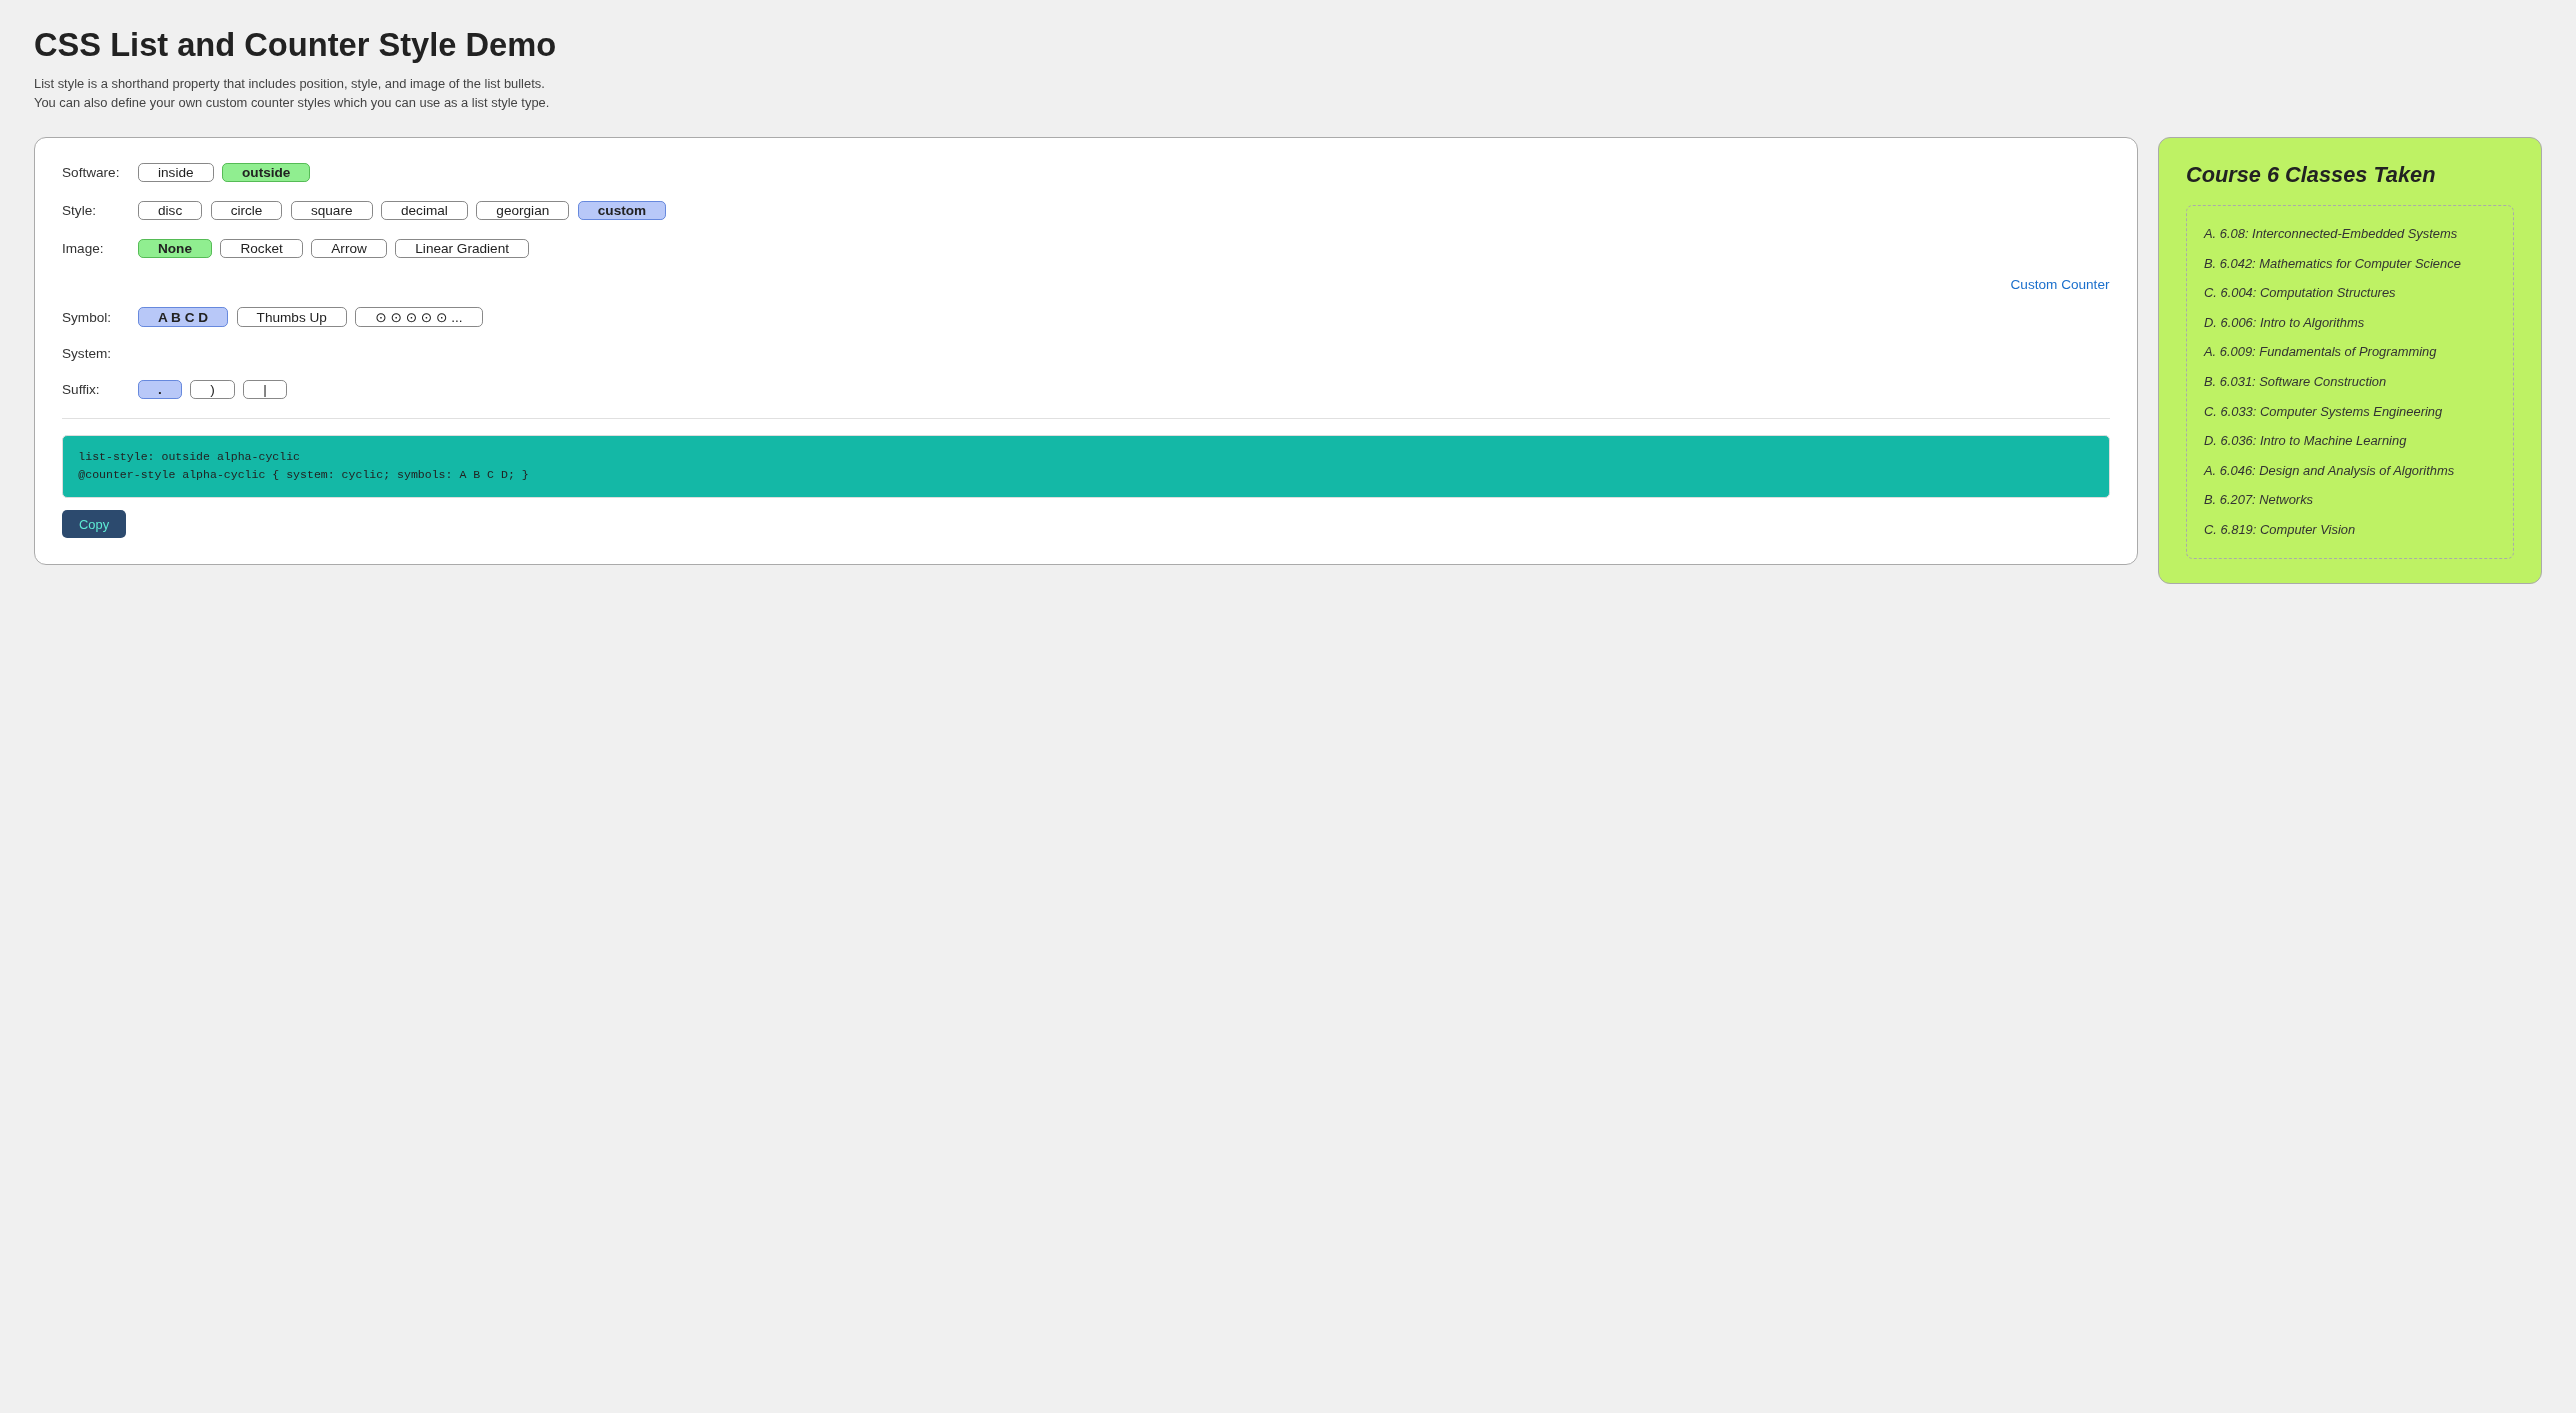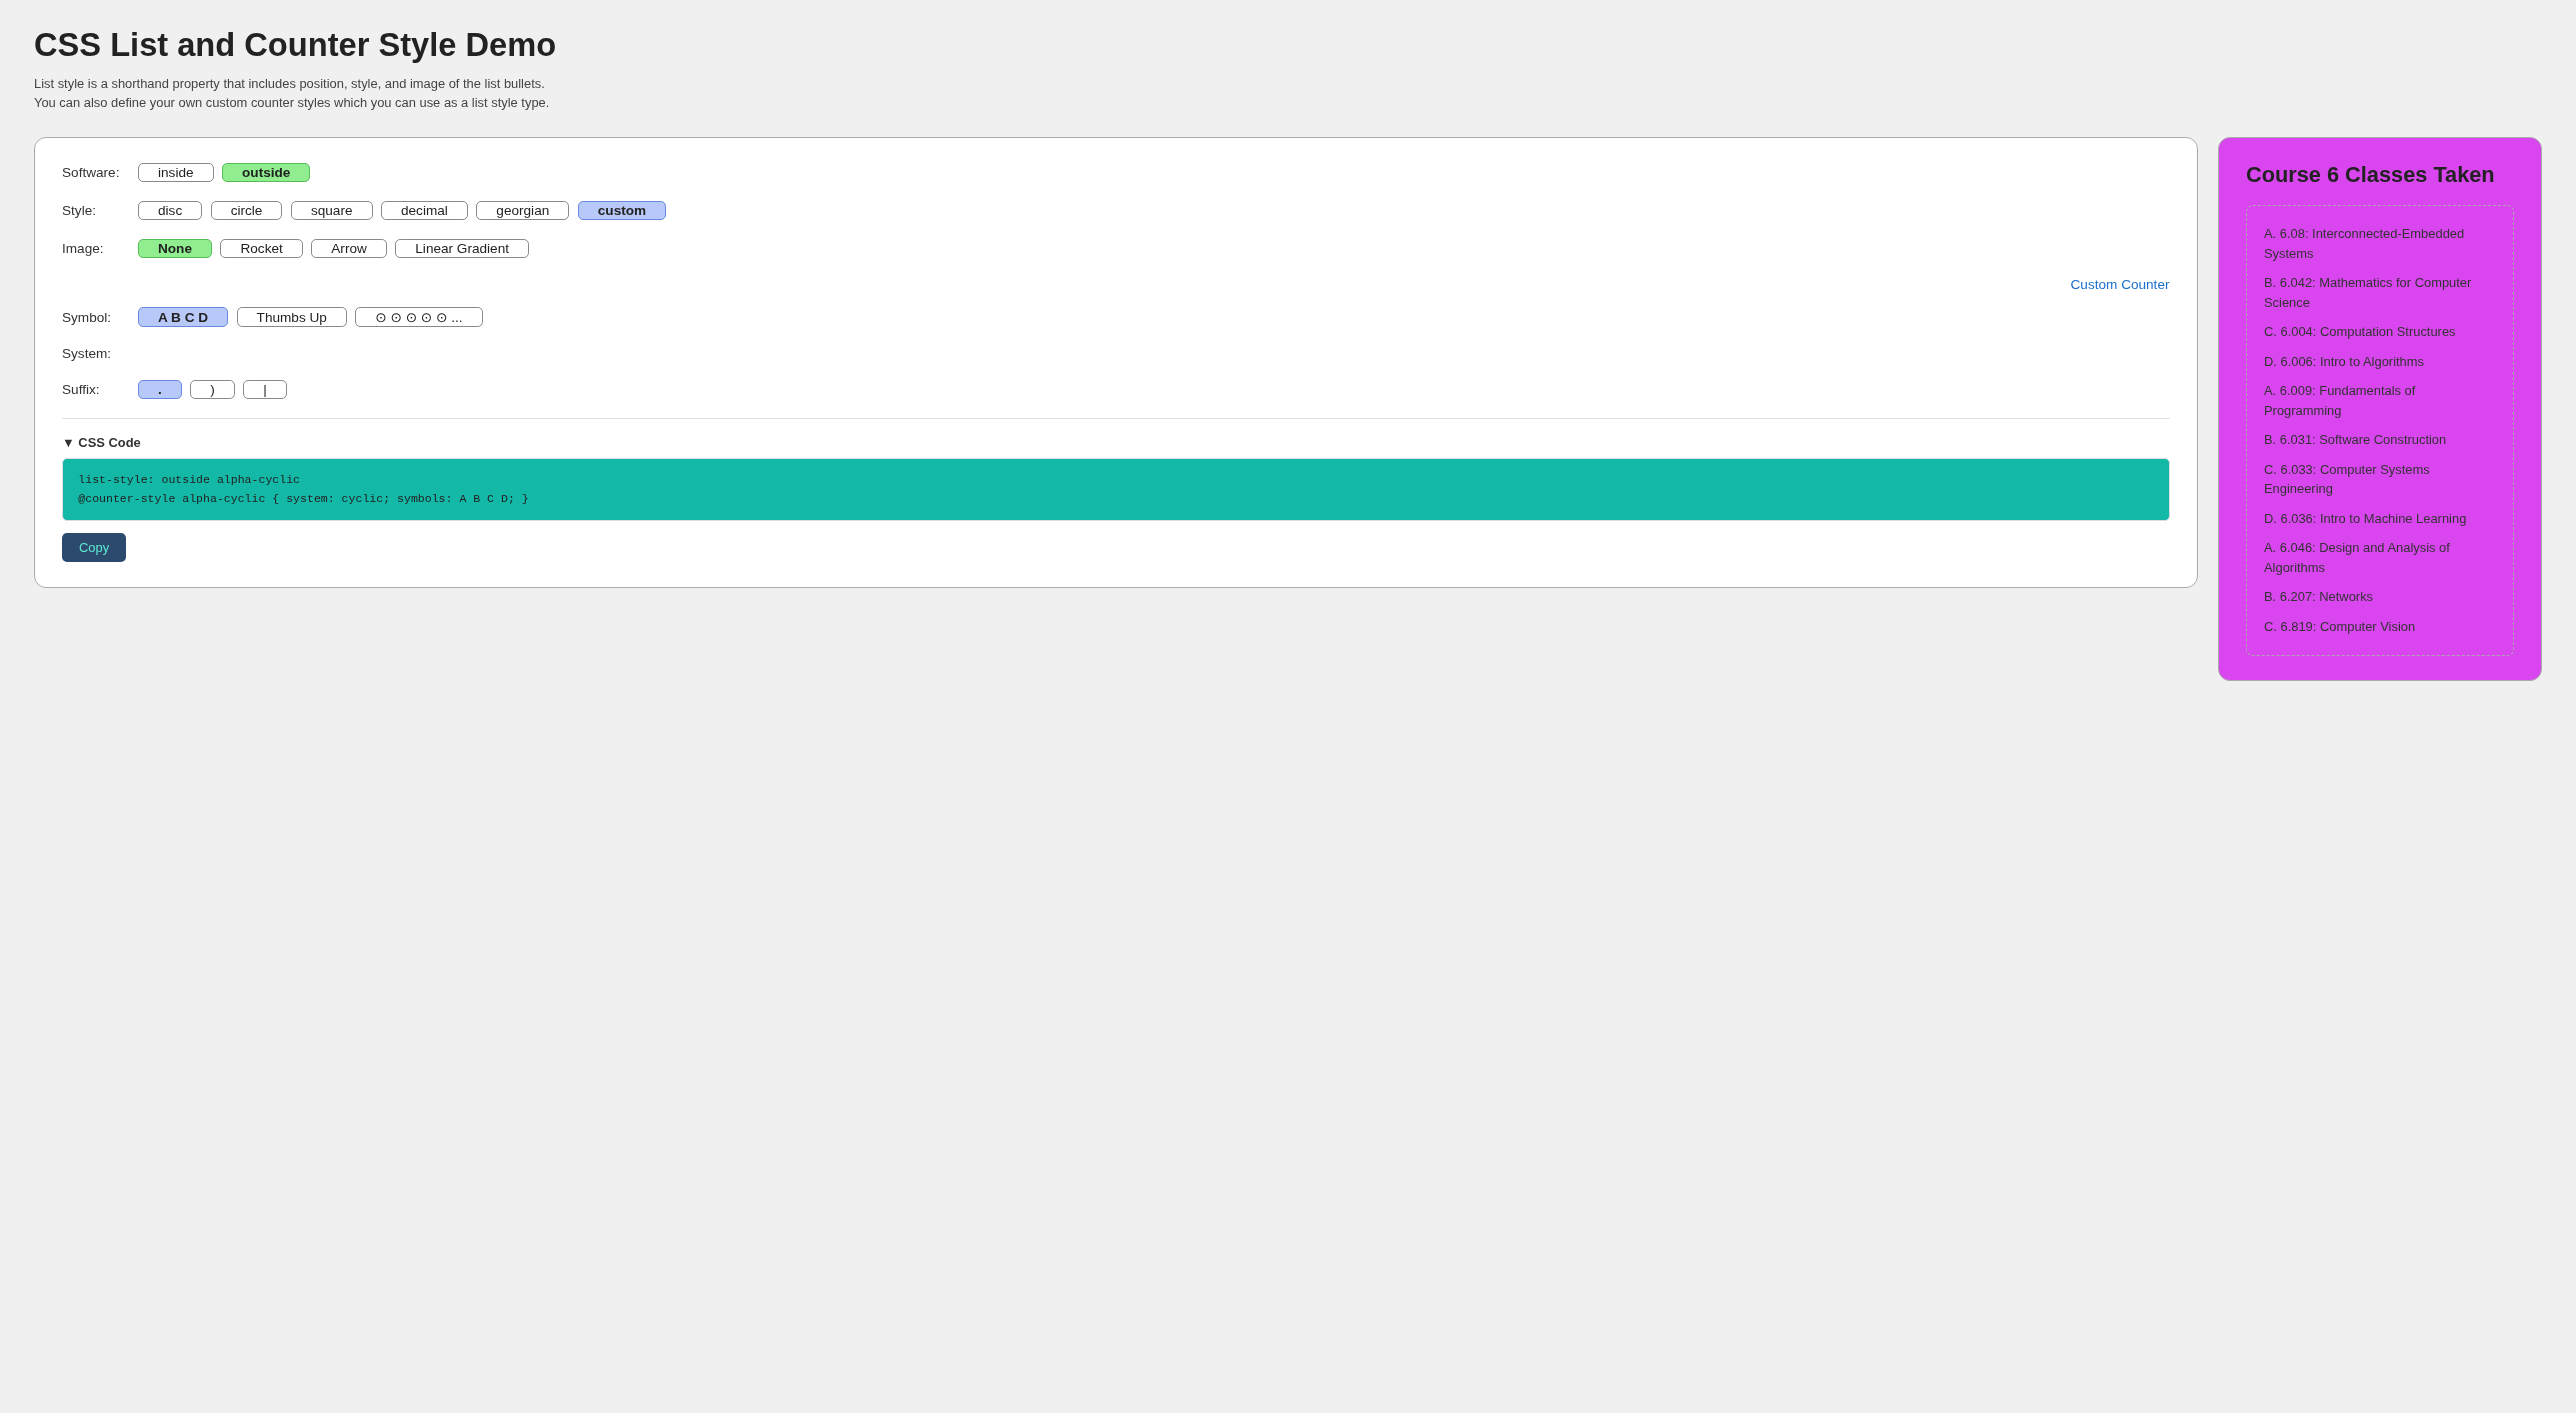--- a/index.html
+++ b/index.html
@@ -28,26 +28,27 @@
     }
     .left-panel {
       background: #fff;
       border: 1.7px solid #aaa;
       border-radius: 12px;
       padding: 25.6px 27px;
       flex: 1;
       min-width: 0;
     }
     .right-panel {
-      background: #d946ef;
+      background: #bef264;
       border: 1.7px solid #aaa;
       border-radius: 12px;
       padding: 24px 27px;
-      width: 324px;
+      width: 384px;
       flex-shrink: 0;
+      font-style: italic;
     }
     .row {
       display: flex;
       align-items: center;
       margin-bottom: 19px;
       gap: 12px;
     }
     .row-label {
       font-size: 1rem;
       color: #333;
@@ -212,21 +213,20 @@
       <span class="row-label">Suffix:</span>
       <div class="btn-group">
         <button class="btn active-blue">.</button>
         <button class="btn">)</button>
         <button class="btn">|</button>
       </div>
     </div>
 
     <hr class="section-divider">
     <div class="css-code-section">
-      <div class="css-code-toggle">▼ CSS Code</div>
       <div class="css-code-box"><span>list-style: outside alpha-cyclic</span>
 <span>@counter-style alpha-cyclic { system: cyclic; symbols: A B C D; }</span></div>
       <button class="copy-btn">Copy</button>
     </div>
   </div>
 
   <div class="right-panel">
     <h2>Course 6 Classes Taken</h2>
     <div class="course-list-box">
       <ul class="course-list" id="course-list">

